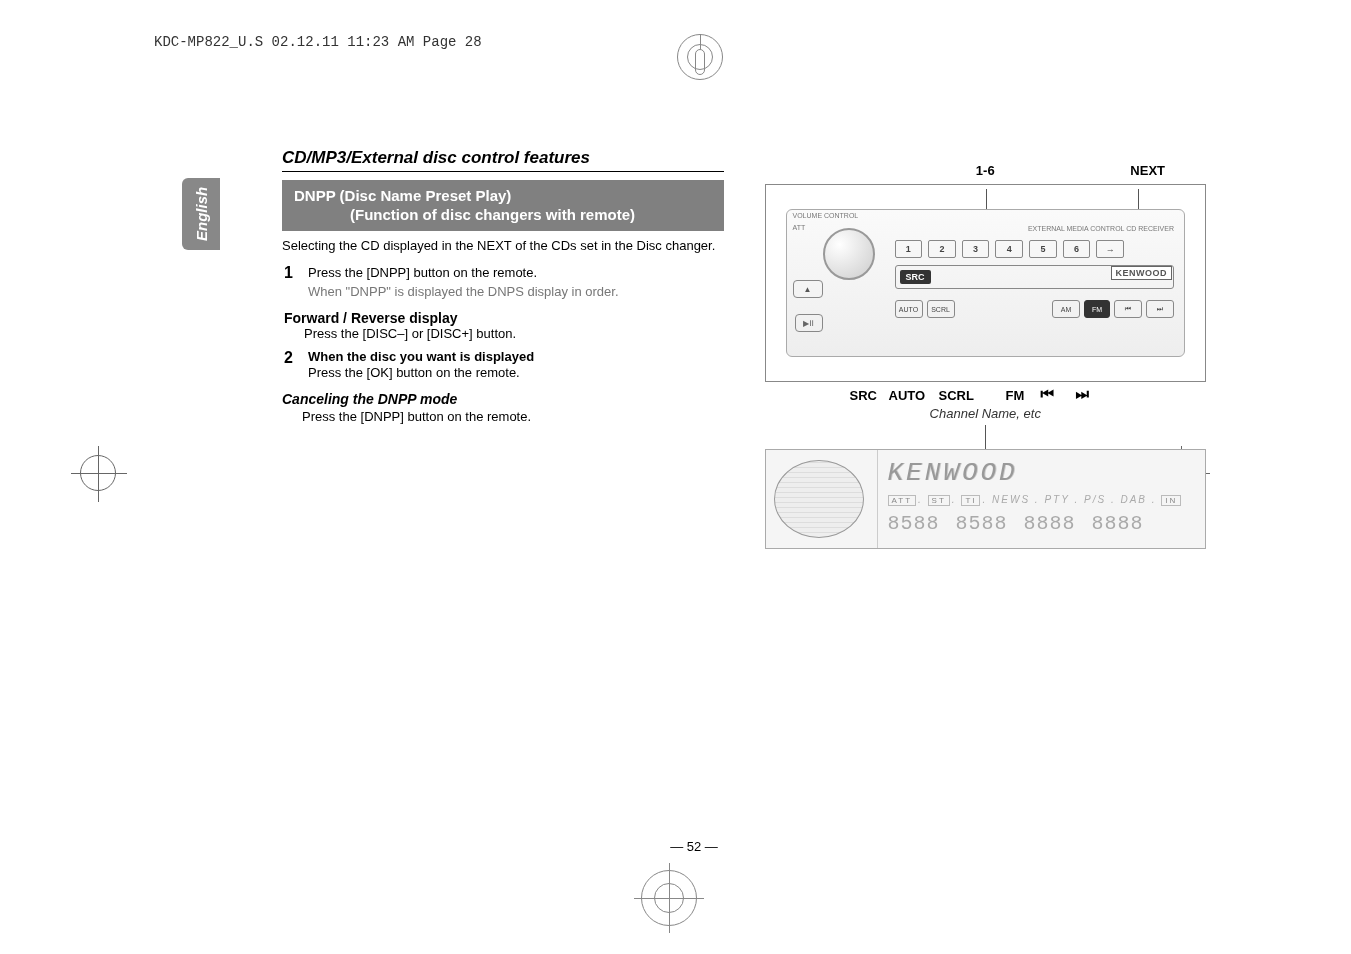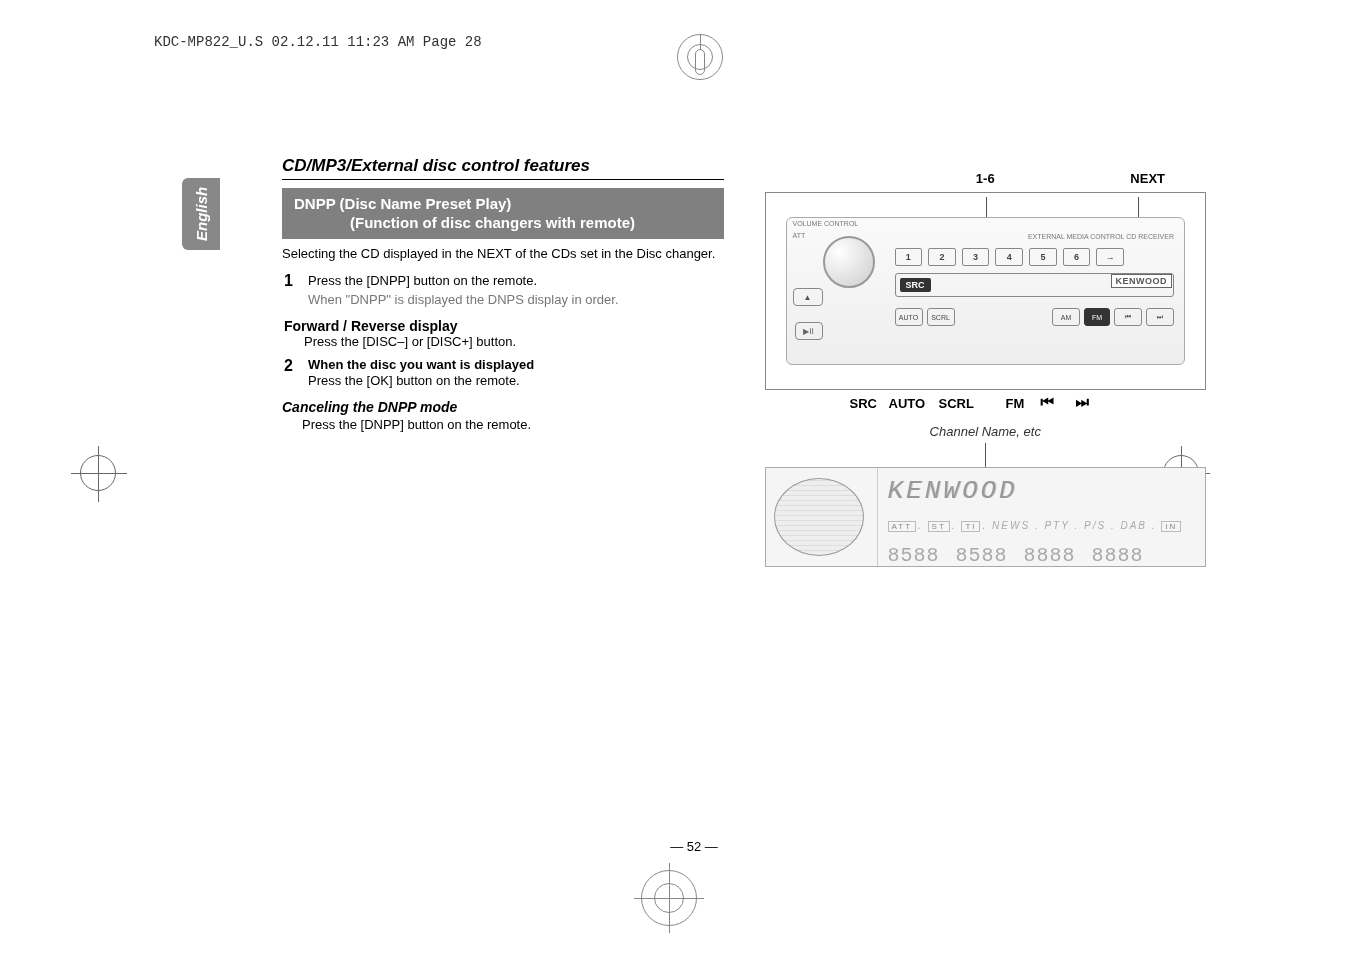--- a/index.html
+++ b/index.html
@@ -71,21 +71,21 @@
       display: flex;
       align-items: center;
       justify-content: center;
       writing-mode: vertical-rl;
       transform: rotate(180deg);
       border-radius: 0 6px 6px 0;
     }
 
     .columns {
       position: absolute;
-      top: 8px;
+      top: 0;
       left: 100px;
       right: 0;
       display: flex;
       gap: 41px;
     }
     .col { flex: 1; min-width: 0; }
     .section-title {
       font-size: 17px;
       font-weight: bold;
       font-style: italic;
@@ -235,21 +235,21 @@
     .conn-line { position: absolute; background: #555; }
     .conn-16 { width: 1px; top: 4px; left: 220px; height: 28px; }
     .conn-next { width: 1px; top: 4px; right: 66px; height: 20px; }
     .small-tag { position: absolute; font-size: 7px; color: #777; }
 
     
     .readout-label {
       font-style: italic;
       font-size: 13px;
       text-align: center;
-      margin-top: 34px;
+      margin-top: 24px;
       color: #333;
     }
     .readout-conn {
       width: 1px;
       height: 24px;
       background: #555;
       margin: 4px auto 0;
     }
     .readout {
       border: 1px solid #aaa;
@@ -284,28 +284,28 @@
       font-size: 26px;
       letter-spacing: 3px;
       color: #999;
       font-style: italic;
       text-shadow: 1px 0 #ccc;
     }
     .seg-ind {
       font-size: 10px;
       color: #aaa;
       letter-spacing: 2px;
-      margin-top: 14px;
+      margin-top: 6px;
       font-style: italic;
     }
     .seg-ind .box { display: inline-block; border: 1px solid #bbb; padding: 0 3px; font-size: 8px; color:#888; margin-right: 2px; font-style: normal;}
     .seg-nums {
       display: flex;
       gap: 16px;
-      margin-top: 12px;
+      margin-top: 6px;
       font-family: 'Courier New', monospace;
       color: #aaa;
       font-size: 20px;
       letter-spacing: 1px;
     }
     .seg-nums span { display: inline-block; }
 
     .page-num {
       position: absolute;
       bottom: 10px;

